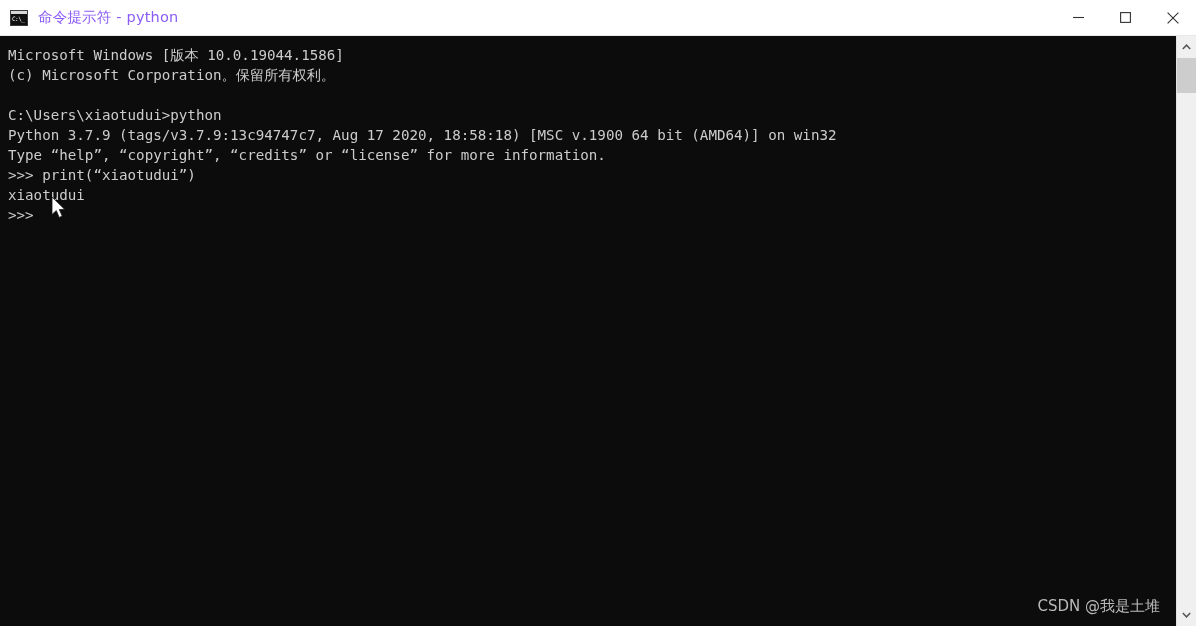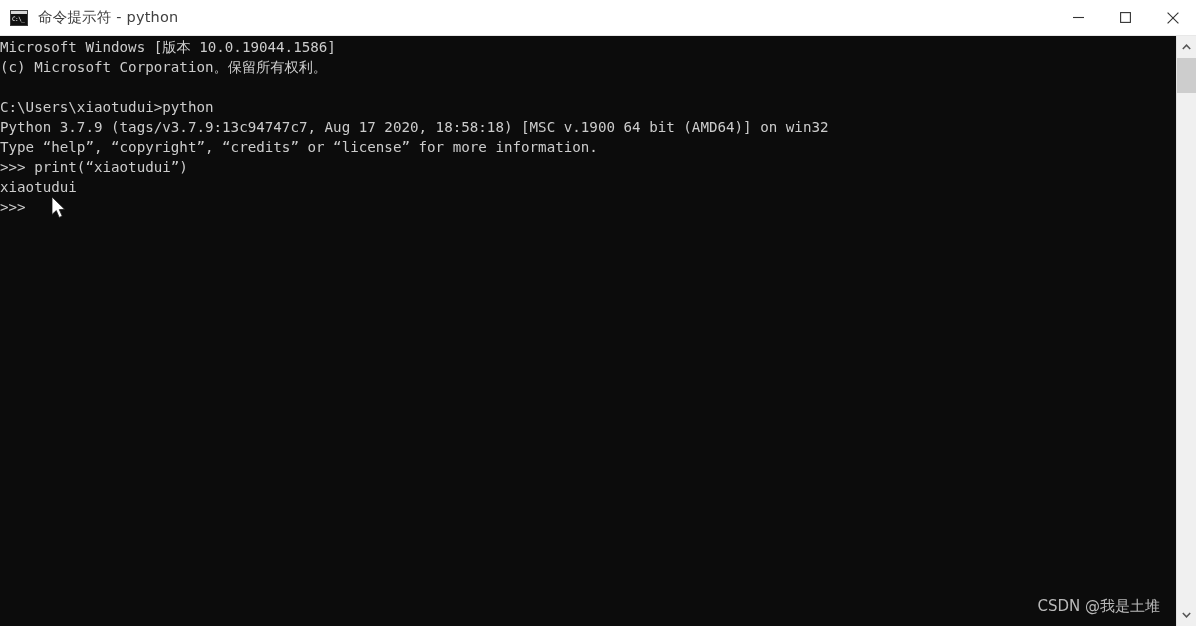--- a/index.html
+++ b/index.html
@@ -65,21 +65,21 @@
     font-family: "DejaVu Sans Mono", monospace;
     font-size: 6px;
     line-height: 7px;
     color: #ffffff;
     letter-spacing: -0.5px;
     white-space: nowrap;
   }
   .title-text {
     font-family: "DejaVu Sans", "Liberation Sans", sans-serif;
     font-size: 14.5px;
-    color: #404040;
+    color: #8b5cf6;
     white-space: nowrap;
     letter-spacing: 0.2px;
   }
 
   .window-controls {
     position: absolute;
     right: 0;
     top: 0;
     height: 35px;
     display: flex;
@@ -101,21 +101,21 @@
     top: 36px;
     width: 1176px;
     height: 590px;
     background: #0c0c0c;
     overflow: hidden;
   }
   .console-text {
     position: absolute;
     left: 0;
     top: 1px;
-    margin: 0;
+    margin: 8px;
     padding: 0;
     font-family: "DejaVu Sans Mono", "Liberation Mono", monospace;
     font-size: 14.2px;
     line-height: 20px;
     color: #cccccc;
     white-space: pre;
     letter-spacing: 0px;
   }
   .watermark {
     position: absolute;

